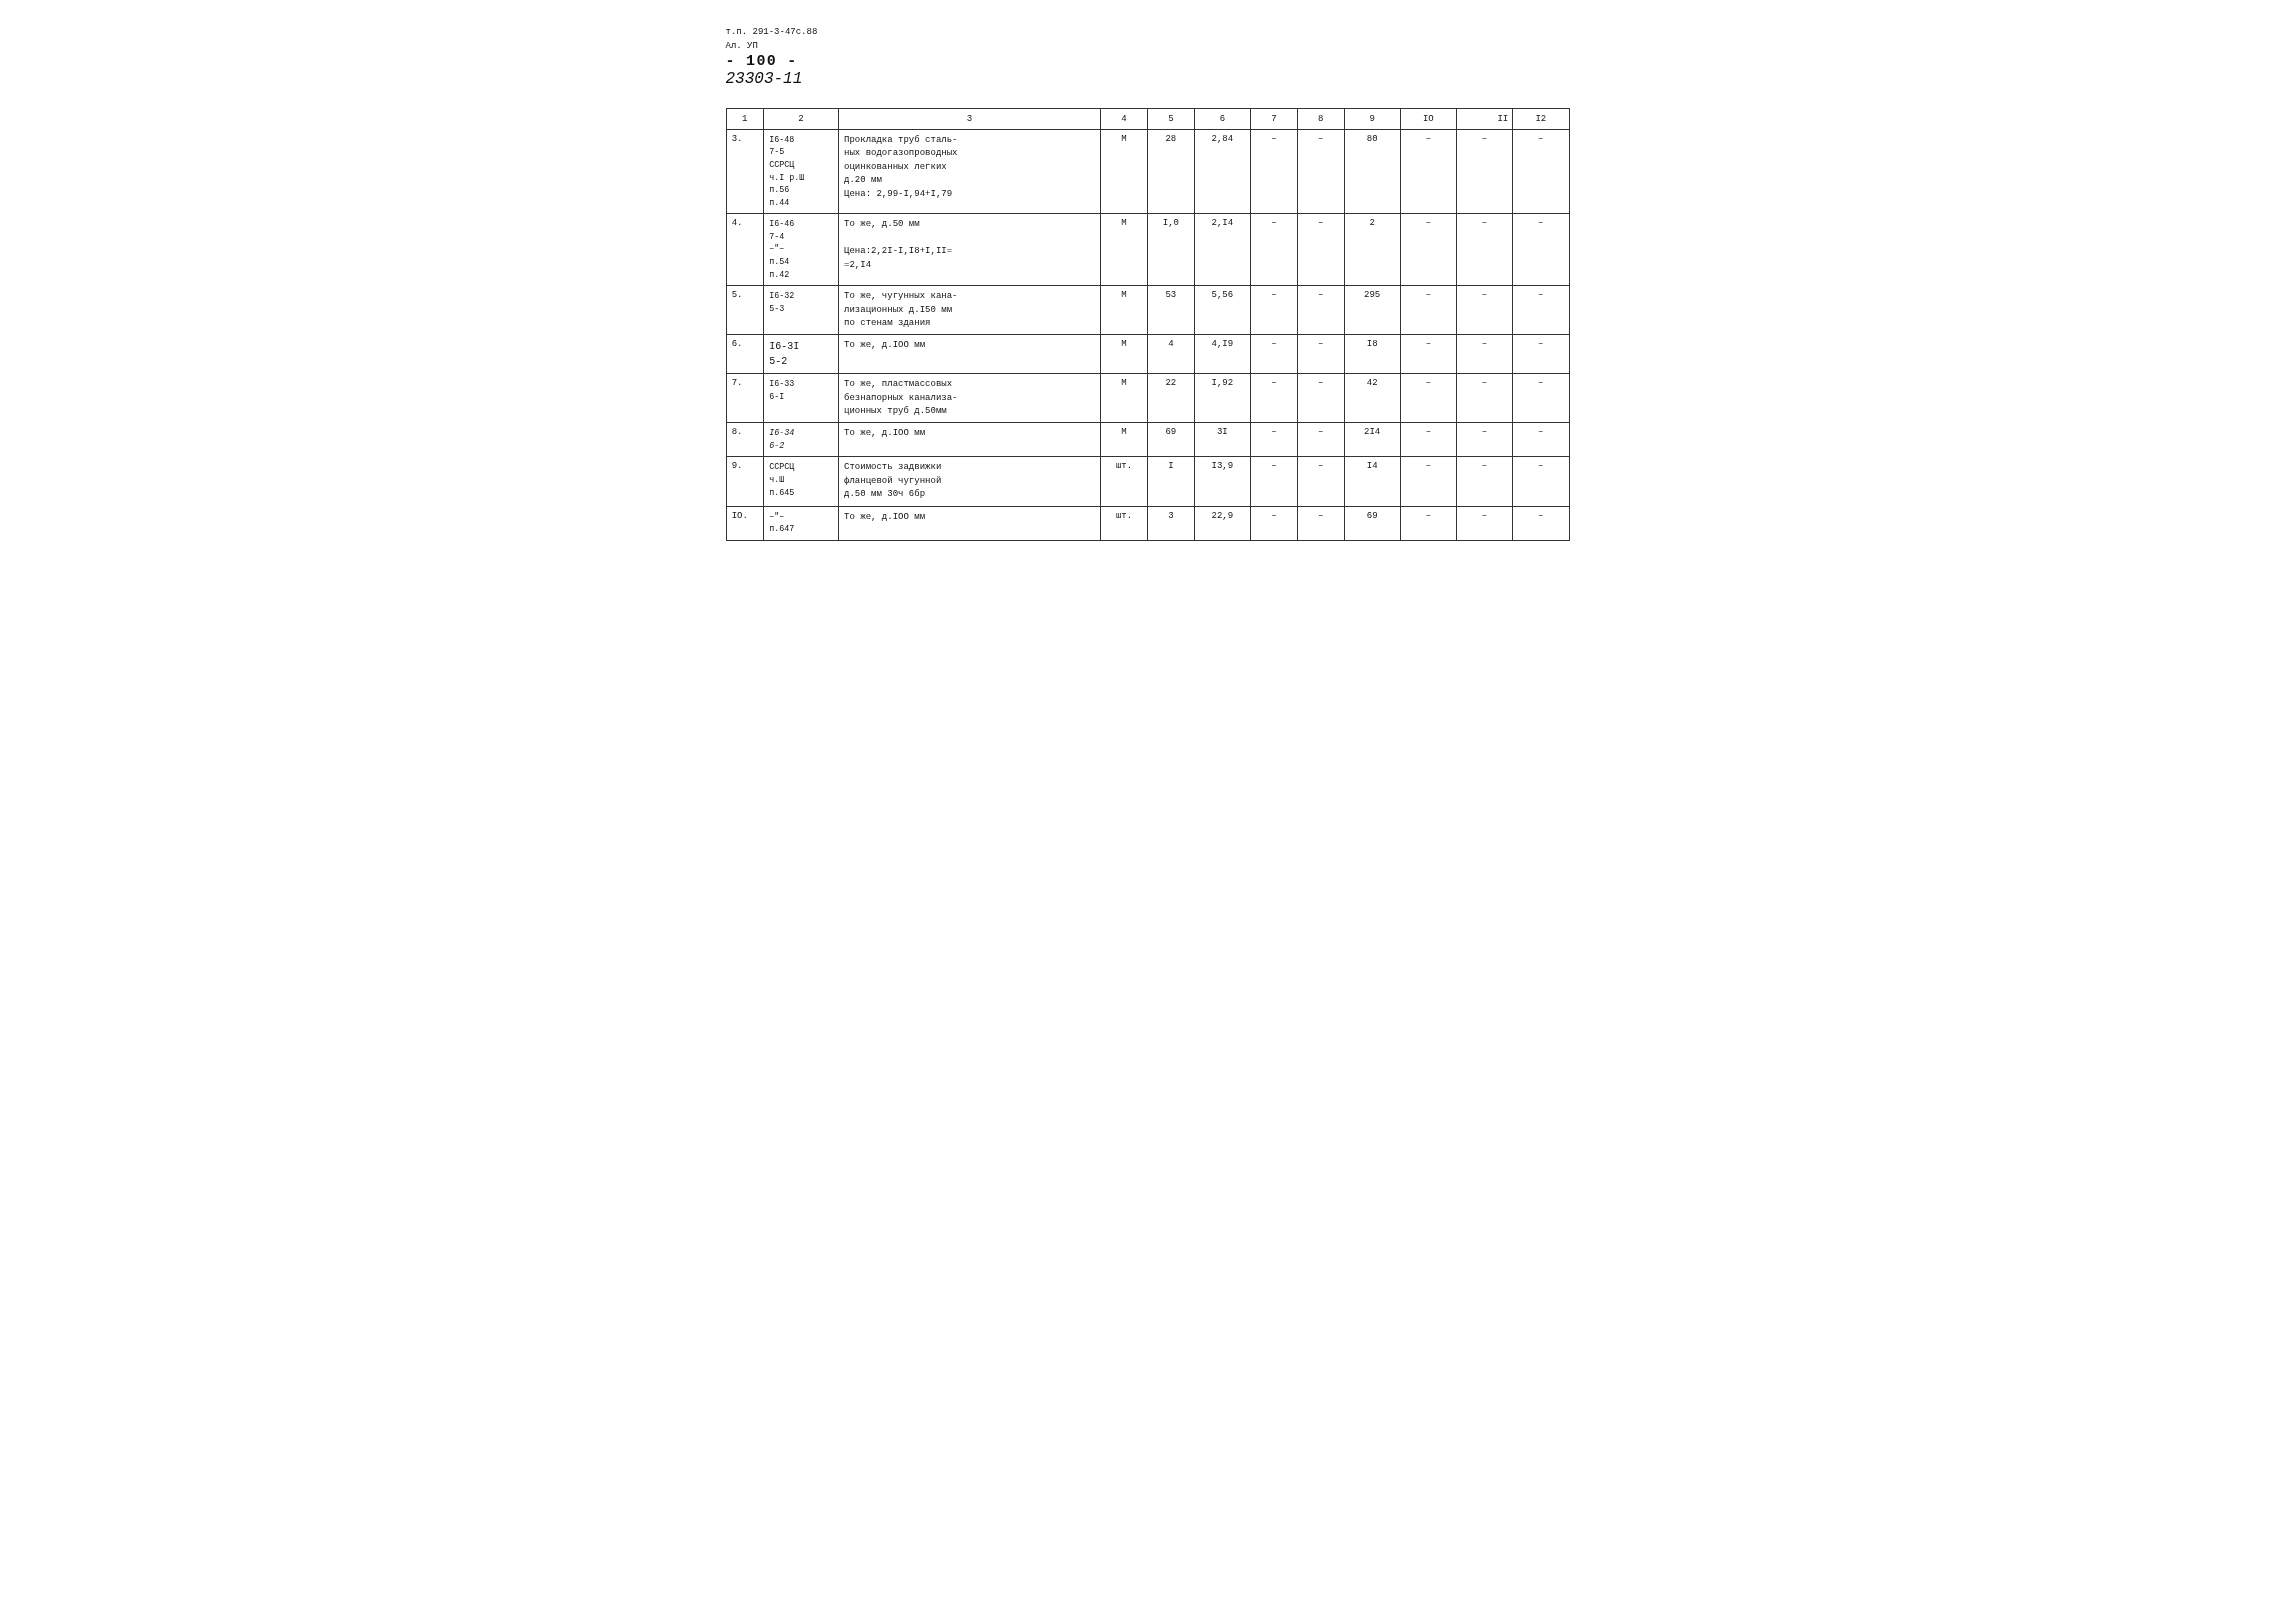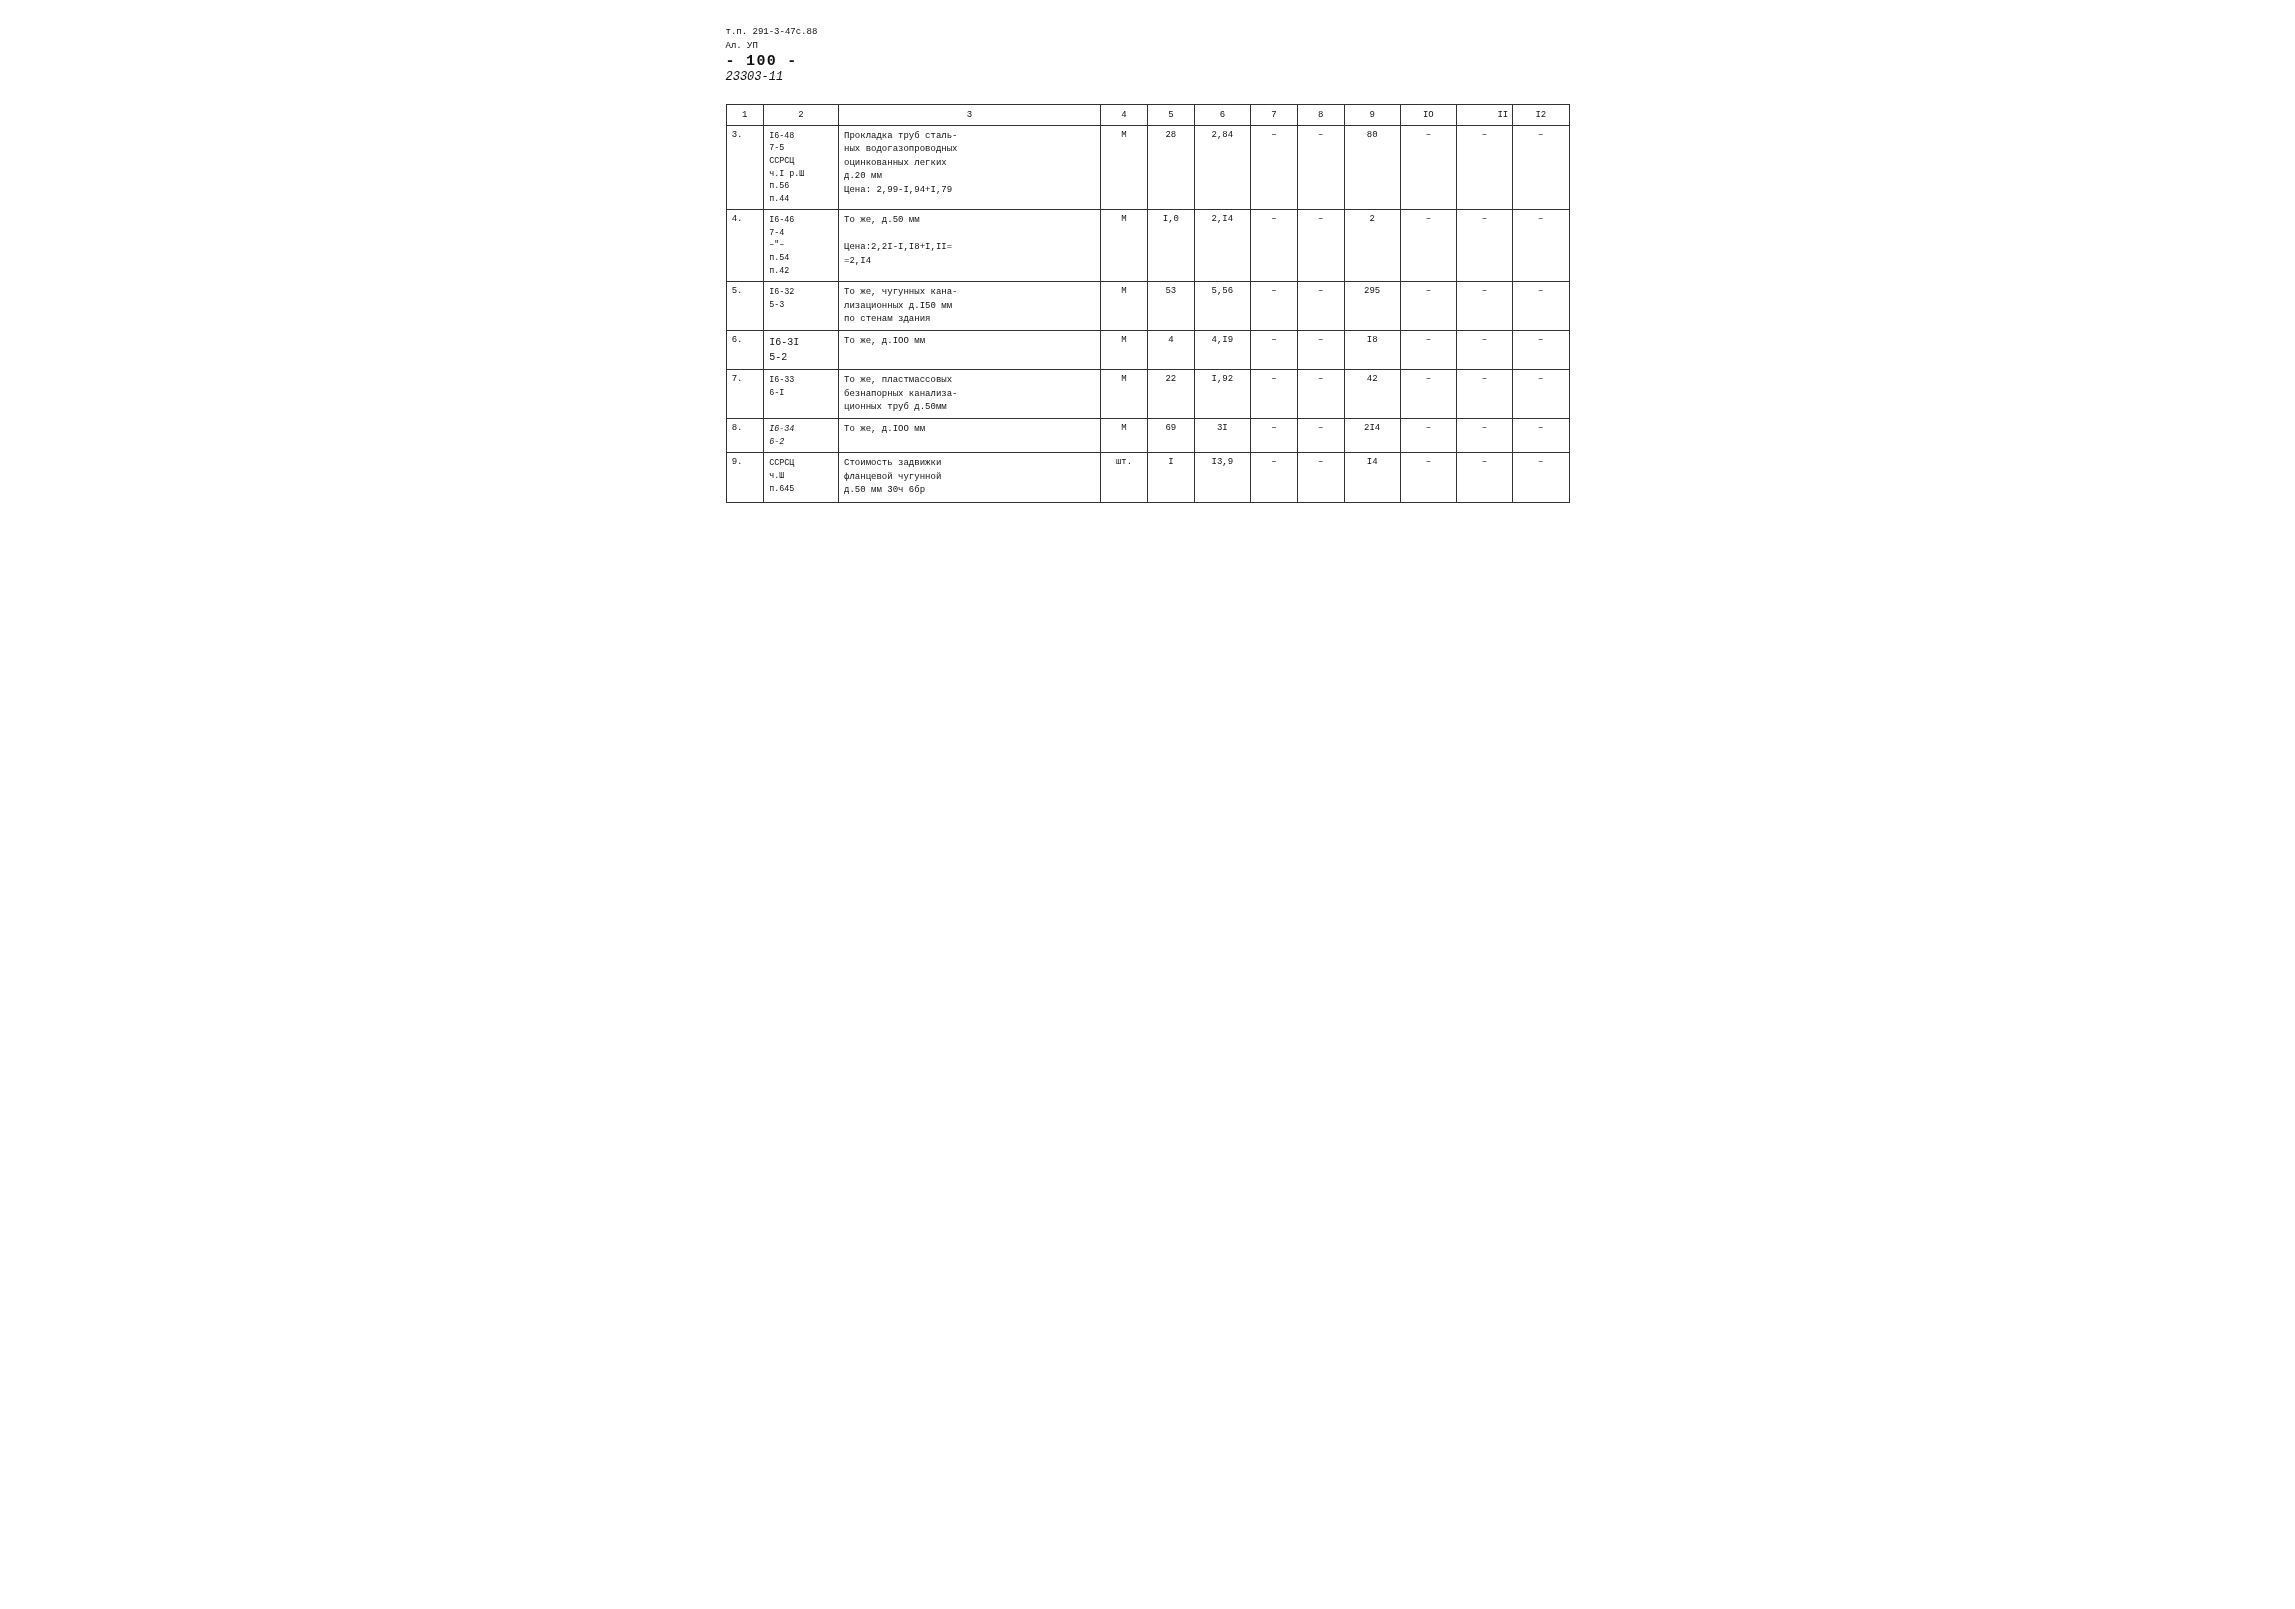--- a/index.html
+++ b/index.html
@@ -28,21 +28,21 @@
       font-size: 9px;
       line-height: 1.5;
     }
     .header-center {
       font-size: 15px;
       font-weight: bold;
       letter-spacing: 1.3px;
     }
     .header-right {
       font-style: italic;
-      font-size: 12px;
+      font-size: 16px;
     }
     table {
       width: 100%;
       border-collapse: collapse;
       margin-top: 6.5px;
     }
     th, td {
       border: 0.6px solid #333;
       padding: 3.9px 5.2px;
       vertical-align: top;
@@ -219,15 +219,30 @@
         <td class="center col-4">шт.</td>
         <td class="center col-5">I</td>
         <td class="center col-6">I3,9</td>
         <td class="center col-7">–</td>
         <td class="center col-8">–</td>
         <td class="center col-9">I4</td>
         <td class="center col-10">–</td>
         <td class="center col-11">–</td>
         <td class="center col-12">–</td>
       </tr>
+      <tr>
+        <td class="num col-1">IO.</td>
+        <td class="ref col-2" style="white-space: pre-line; font-size: 8.4px;">–"–
+п.647</td>
+        <td class="desc col-3" style="white-space: pre-line;">То же, д.IOO мм</td>
+        <td class="center col-4">шт.</td>
+        <td class="center col-5">3</td>
+        <td class="center col-6">22,9</td>
+        <td class="center col-7">–</td>
+        <td class="center col-8">–</td>
+        <td class="center col-9">69</td>
+        <td class="center col-10">–</td>
+        <td class="center col-11">–</td>
+        <td class="center col-12">–</td>
+      </tr>
     </tbody>
 </table>
 
 
 </body></html>

